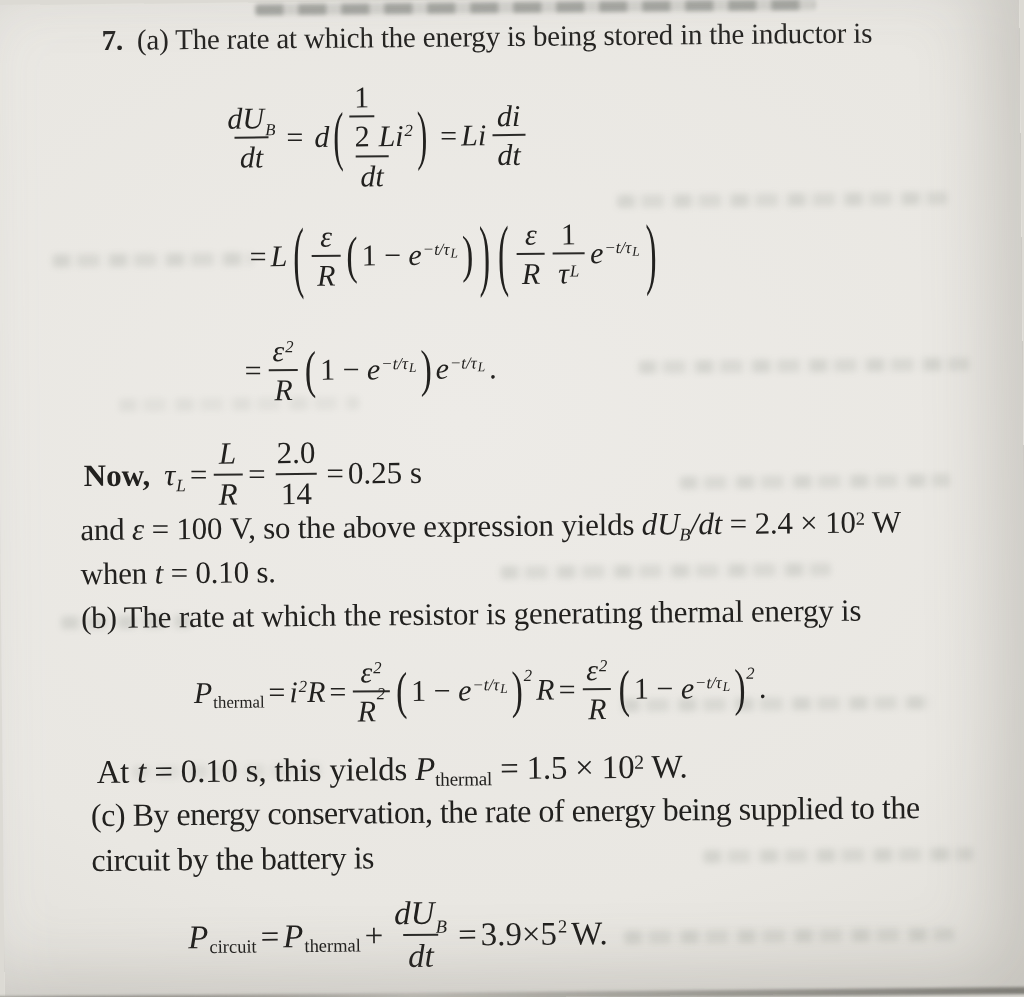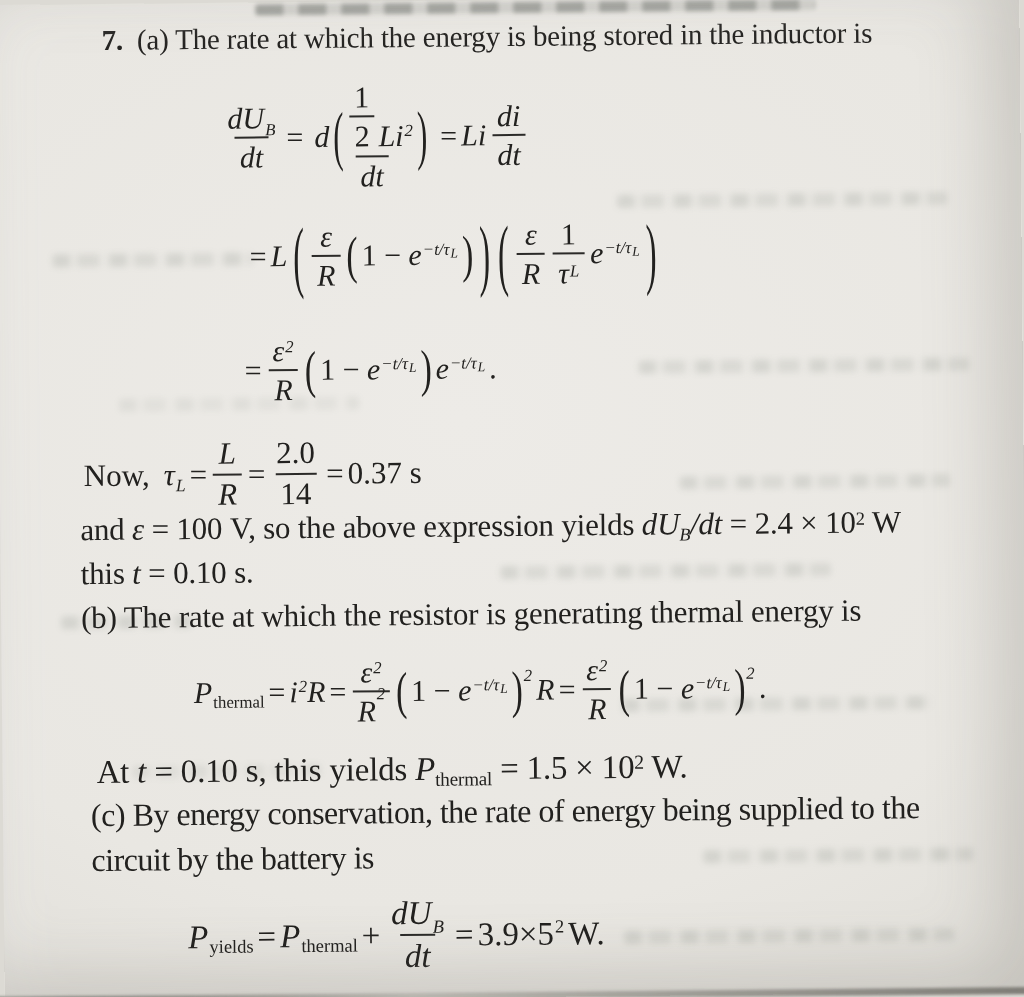--- a/index.html
+++ b/index.html
@@ -160,41 +160,41 @@
       <span class="up">1 − </span><span>e</span><span class="ex"><span>−t/τ</span><sub>L</sub></span>
     </span>
     <span class="bp bp2">)</span>
     <span class="pw">
       <span>e</span><span class="ex"><span>−t/τ</span><sub>L</sub></span>
     </span>
     <span class="up">.</span>
   </div>
 
   <div class="eq" style="left:84px; top:430px; height:84px; font-size:31px;">
-    <span class="up" style="margin-right:10px;">Now,</span>
+    <span class="up" style="margin-right:10px;font-weight:bold;">Now,</span>
     <span class="pw"><span>τ</span><sub>L</sub></span>
     <span class="up">=</span>
     <span class="fr">
       <span class="n">L</span>
       <span class="d">R</span>
     </span>
     <span class="up">=</span>
     <span class="fr">
       <span class="n up">2.0</span>
       <span class="d up">14</span>
     </span>
     <span class="up">=</span>
-    <span class="up">0.37 s</span>
+    <span class="up">0.25 s</span>
   </div>
 
   <div class="line" style="left:80px; top:508px; font-size:31px;">
     <span>and </span><span class="it">ε</span><span> = 100 V, so the above expression yields </span><span class="it">dU</span><sub class="it">B</sub><span class="it">/dt</span><span> = 2.4 × 10</span><sup>2</sup><span> W</span>
   </div>
   <div class="line" style="left:80px; top:552px; font-size:31px;">
-    <span>this </span><span class="it">t</span><span> = 0.10 s.</span>
+    <span>when </span><span class="it">t</span><span> = 0.10 s.</span>
   </div>
 
   <div class="line" style="left:80px; top:596px; font-size:31px;">
     <span>(b) The rate at which the resistor is generating thermal energy is</span>
   </div>
 
   <div class="eq" style="left:192px; top:642px; height:96px;">
     <span class="pw"><span>P</span><sub class="up">thermal</sub></span>
     <span class="up">=</span>
     <span class="pw"><span>i</span><span class="ex">2</span><span>R</span></span>
@@ -236,21 +236,21 @@
   </div>
 
   <div class="line" style="left:88px; top:793px; font-size:32px; letter-spacing:-0.5px;">
     <span>(c) By energy conservation, the rate of energy being supplied to the</span>
   </div>
   <div class="line" style="left:88px; top:838px; font-size:32px; letter-spacing:-0.5px;">
     <span>circuit by the battery is</span>
   </div>
 
   <div class="eq" style="left:184px; top:882px; height:104px; font-size:33px;">
-    <span class="pw"><span>P</span><sub class="up">yields</sub></span>
+    <span class="pw"><span>P</span><sub class="up">circuit</sub></span>
     <span class="up">=</span>
     <span class="pw"><span>P</span><sub class="up">thermal</sub></span>
     <span class="up">+</span>
     <span class="fr">
       <span class="n">
           <span>dU</span>
           <sub>B</sub>
         </span>
       <span class="d">dt</span>
     </span>

